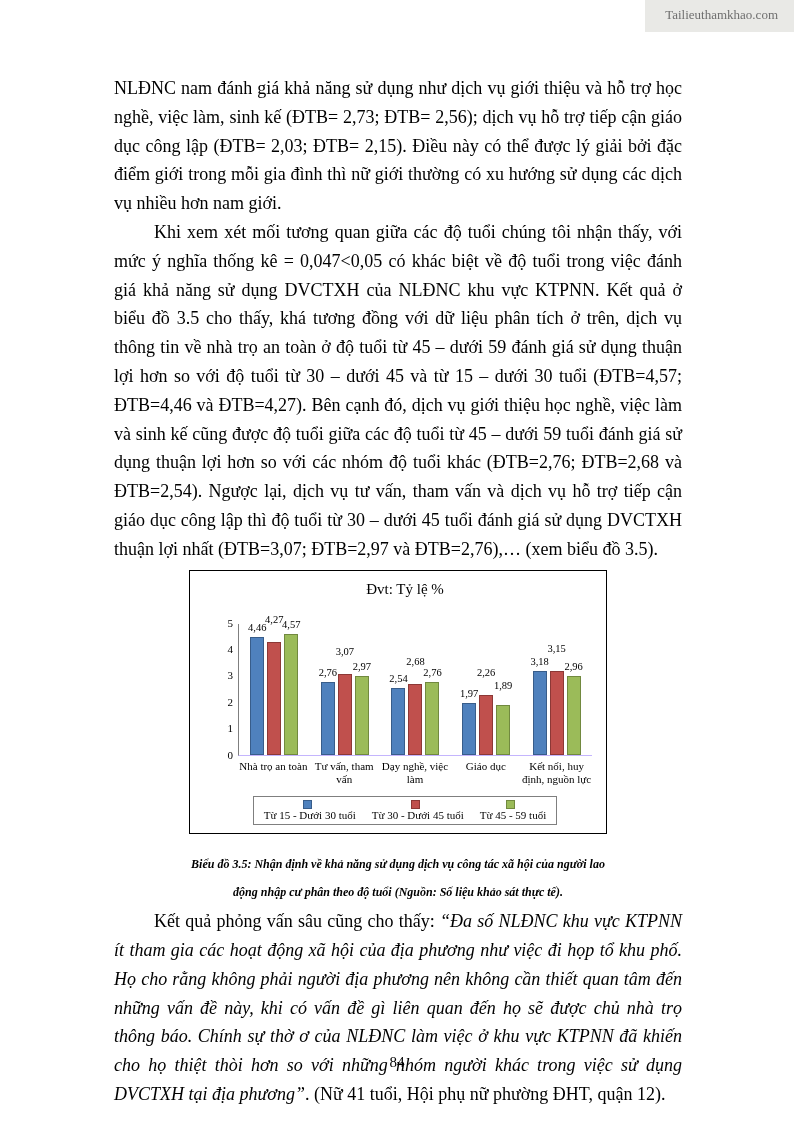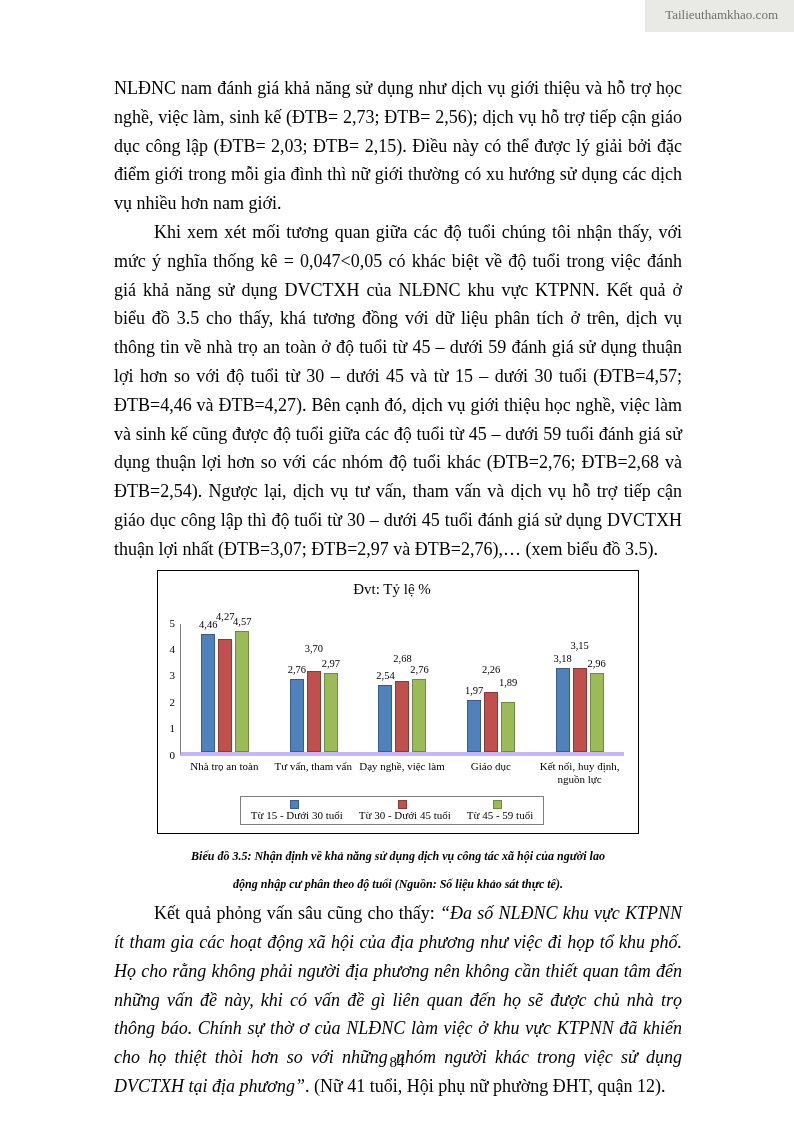--- a/index.html
+++ b/index.html
@@ -18,33 +18,33 @@
   }
   .content { padding: 74px 112px 0 114px; }
   p.body-text {
     font-size: 18px; line-height: 28.8px;
     text-align: justify;
   }
   p.indent { text-indent: 40px; }
 
   
   .chart-box {
-    width: 482px; margin: 6px auto 8px;
+    width: 418px; margin: 6px auto 16px;
     border: 1px solid #000;
-    padding: 10px 14px 8px 2px;
+    padding: 10px 14px 8px 28px;
     background: #fff;
   }
   .chart-title { text-align: center; font-size: 15px; }
   .plot-row { display: flex; margin-top: 26px; }
   .y-axis { position: relative; width: 20px; height: 132px; font-size: 11px; }
   .ytick { position: absolute; right: 5px; line-height: 11px; }
   .plot {
     position: relative; flex: 1; height: 132px;
     border-left: 1px solid #7f7f7f;
-    border-bottom: 4px solid #c4b5fd;
+    border-bottom: 1px solid #c4b5fd;
   }
   .bar-groups { display: flex; height: 100%; align-items: flex-end; }
   .bar-group {
     flex: 1; display: flex; justify-content: center;
     align-items: flex-end; height: 100%; position: relative;
   }
   .bar-wrap {
     position: relative; width: 14px; margin: 0 1.5px;
     height: 100%; display: flex; align-items: flex-end;
   }
@@ -119,21 +119,21 @@
                 <div class="bar-label" style="bottom: 123.648px;">4,57</div>
                 <div class="bar" style="height: 120.648px; background: rgb(155, 187, 89); border-color: rgb(113, 137, 63);"></div>
               </div>
             </div>
             <div class="bar-group">
               <div class="bar-wrap">
                 <div class="bar-label" style="bottom: 75.864px;">2,76</div>
                 <div class="bar" style="height: 72.864px; background: rgb(79, 129, 189); border-color: rgb(56, 93, 138);"></div>
               </div>
               <div class="bar-wrap">
-                <div class="bar-label" style="bottom: 97.048px;">3,70</div>
+                <div class="bar-label" style="bottom: 97.048px;">3,07</div>
                 <div class="bar" style="height: 81.048px; background: rgb(192, 80, 77); border-color: rgb(140, 56, 54);"></div>
               </div>
               <div class="bar-wrap">
                 <div class="bar-label" style="bottom: 81.408px;">2,97</div>
                 <div class="bar" style="height: 78.408px; background: rgb(155, 187, 89); border-color: rgb(113, 137, 63);"></div>
               </div>
             </div>
             <div class="bar-group">
               <div class="bar-wrap">
                 <div class="bar-label" style="bottom: 70.056px;">2,54</div>

